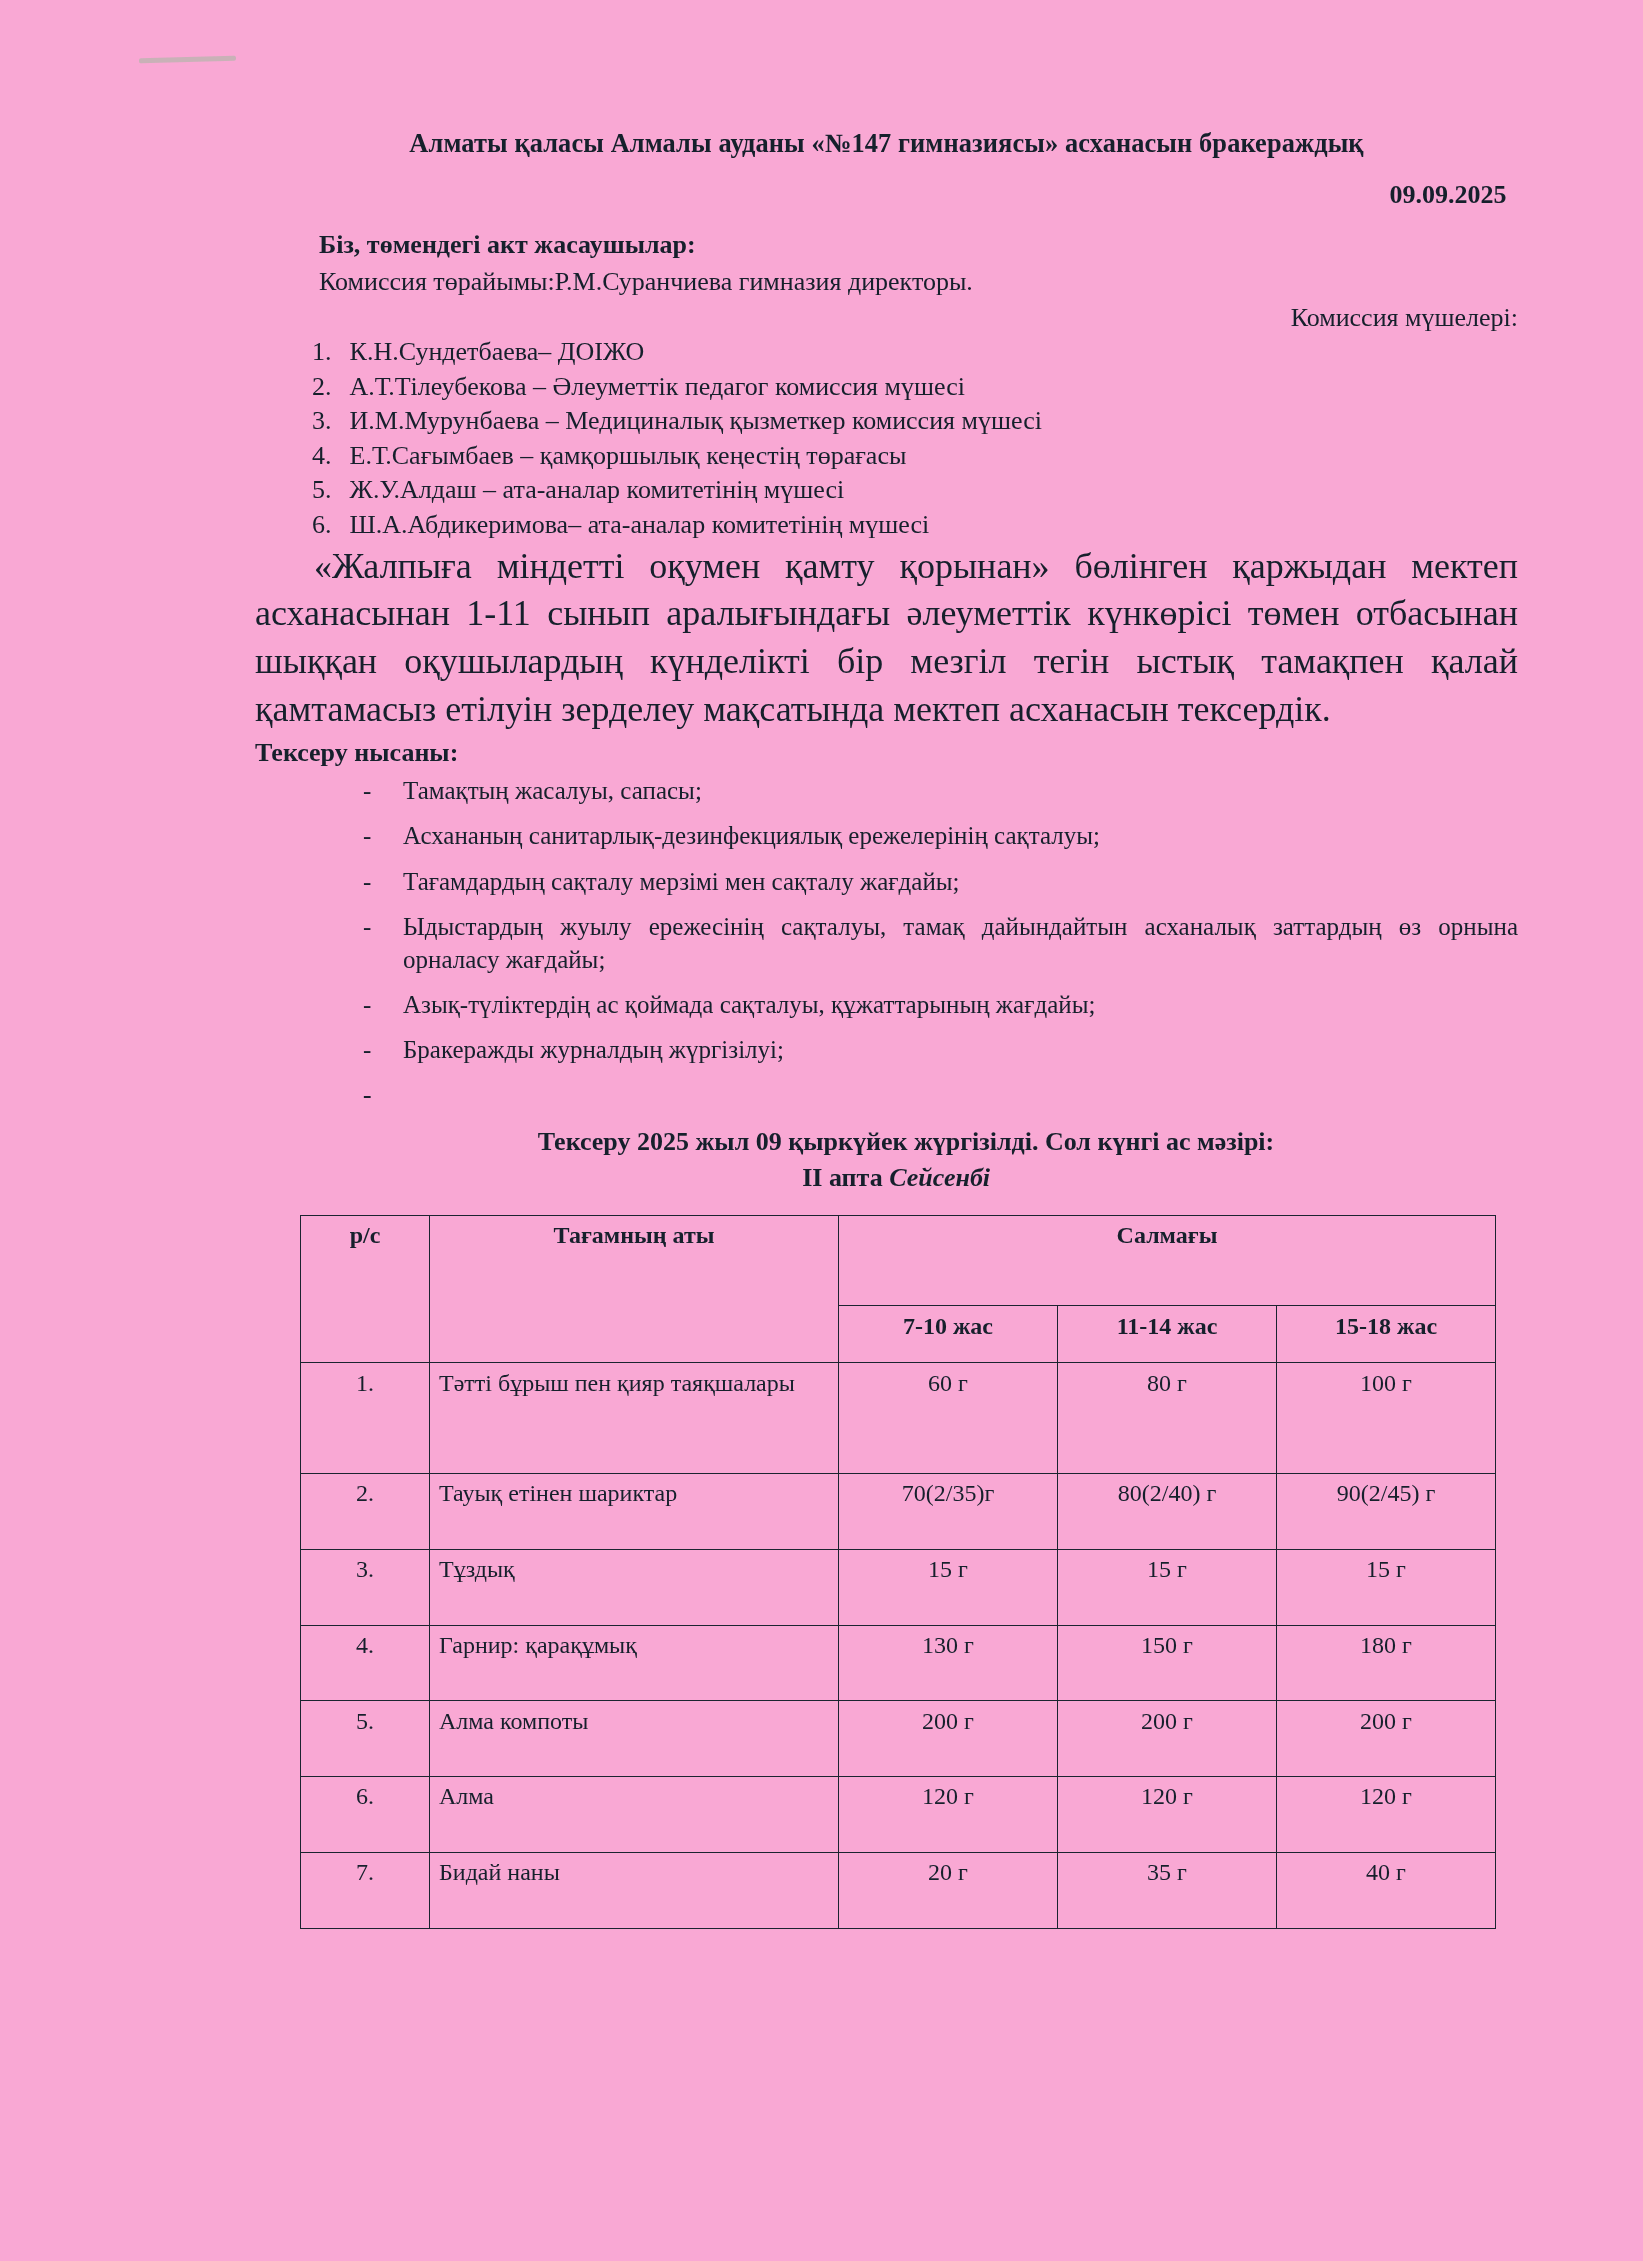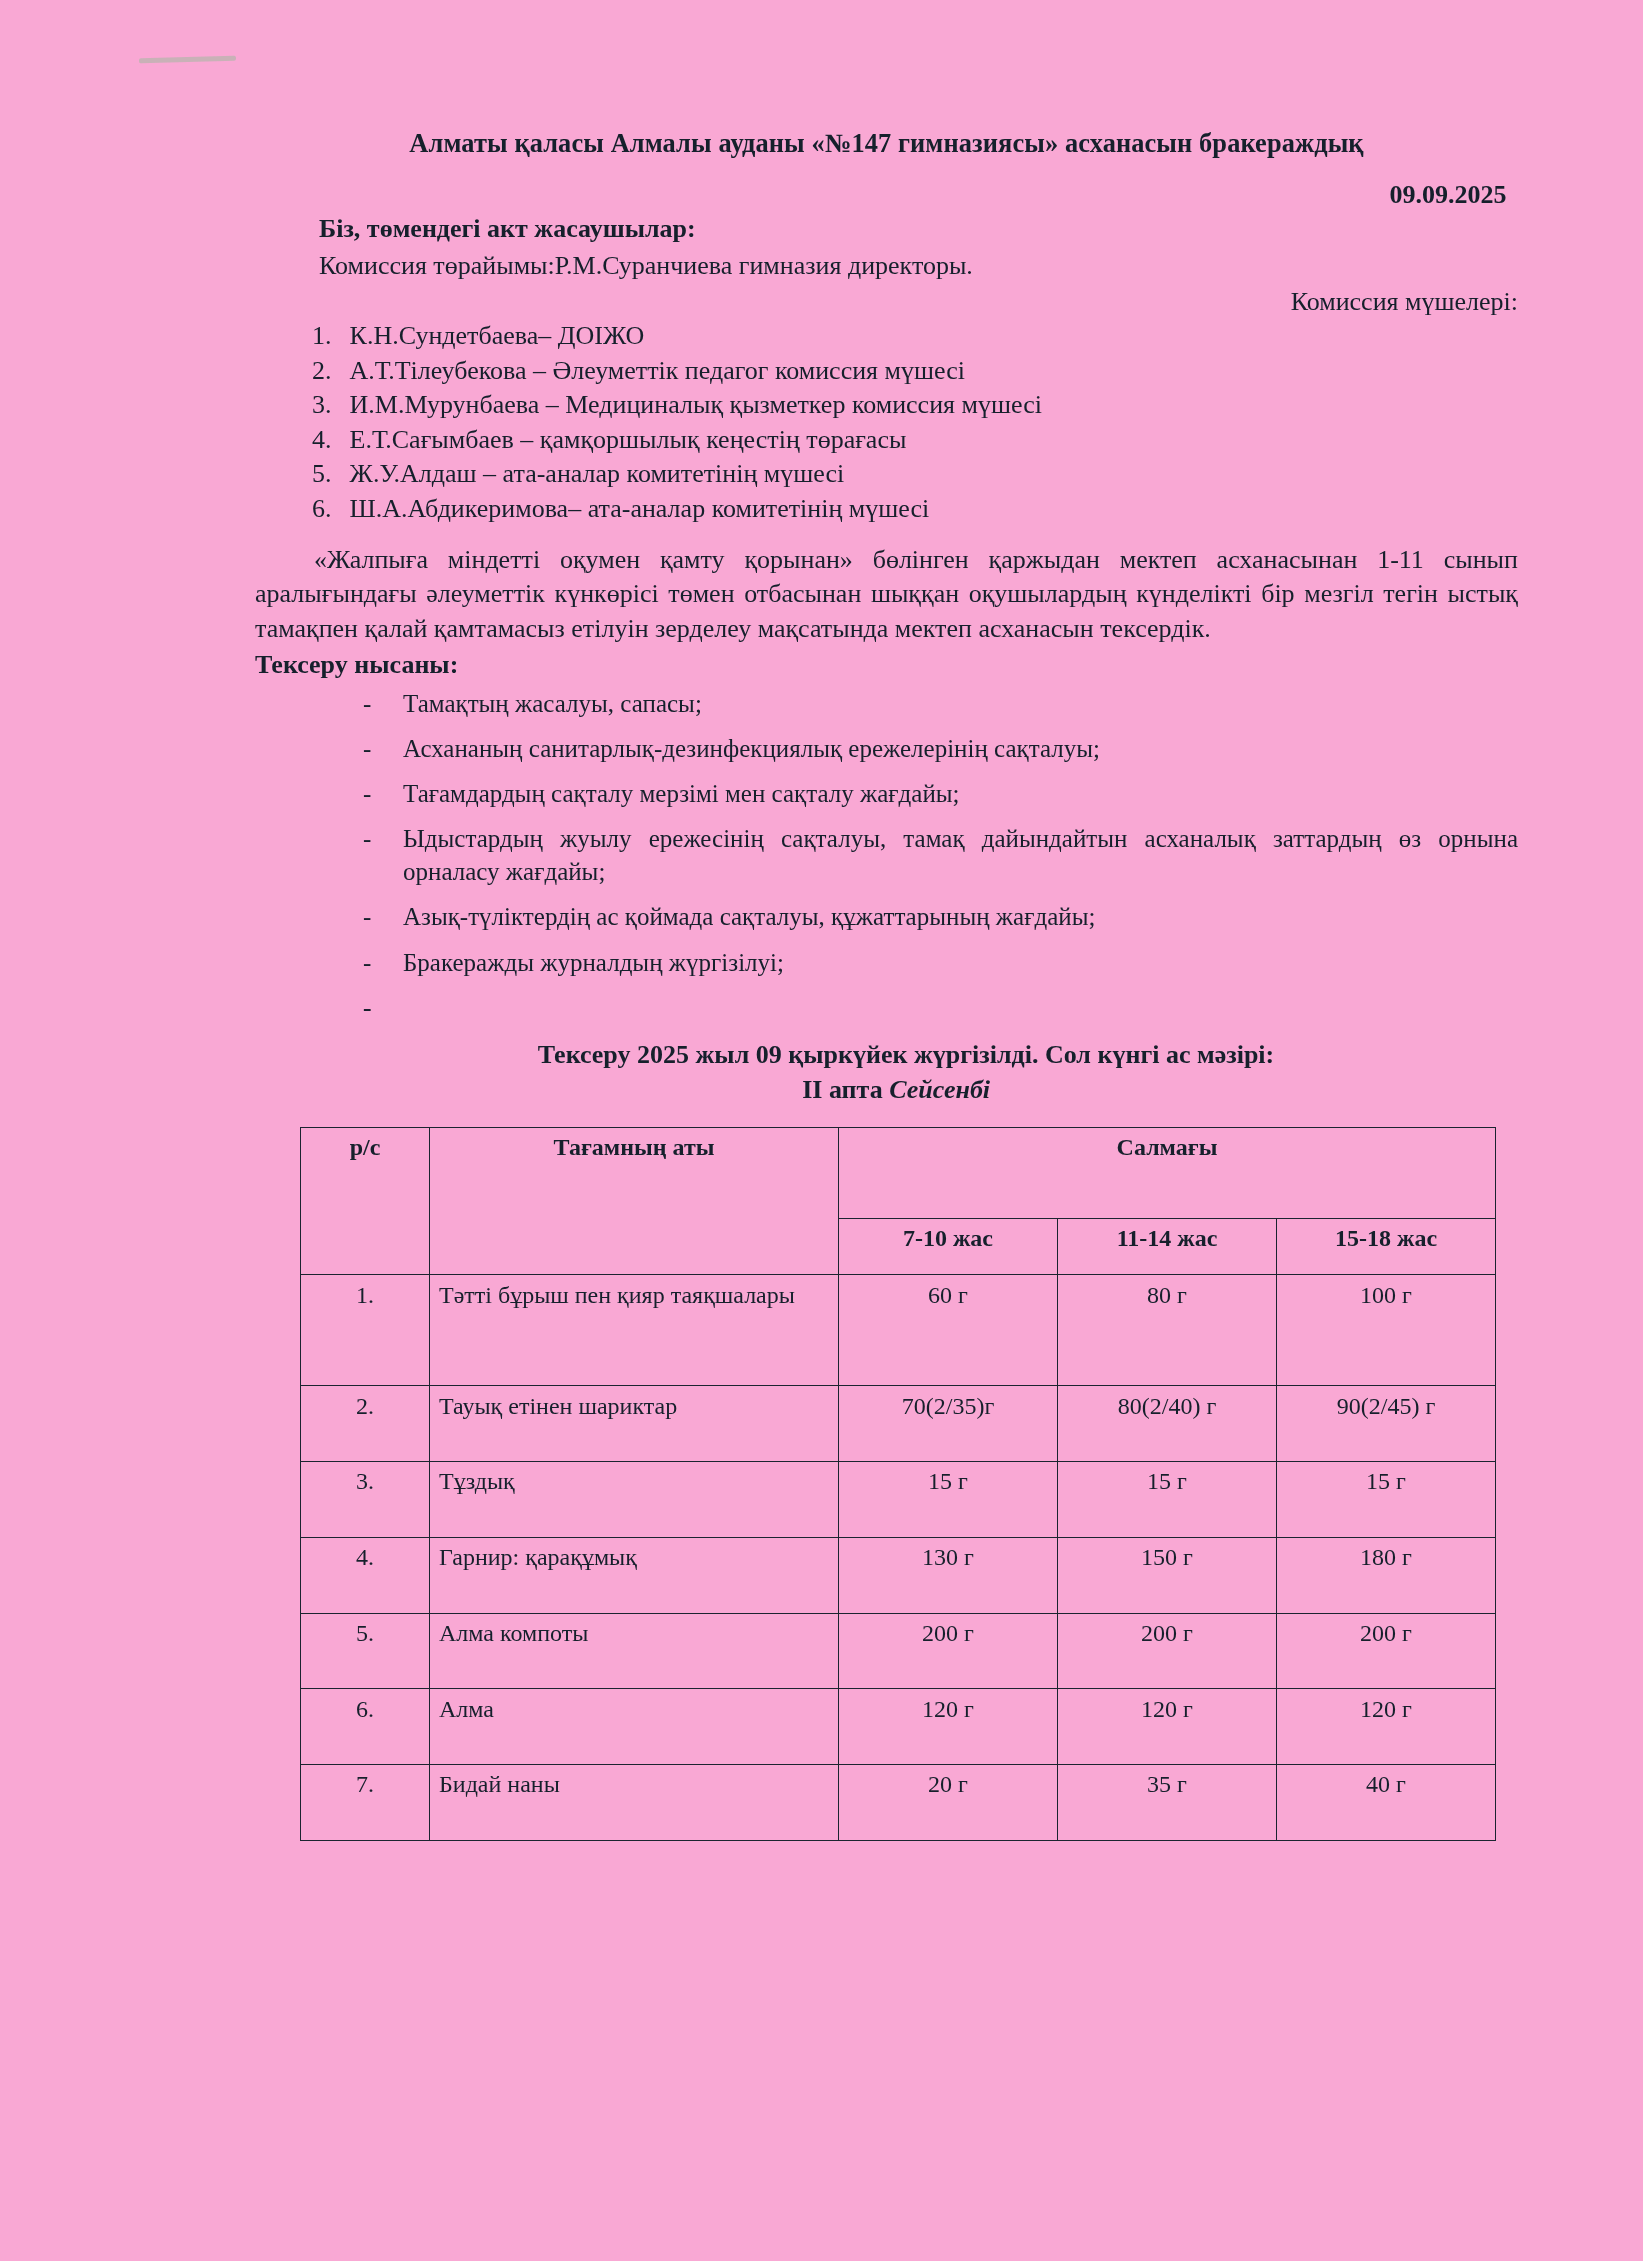--- a/index.html
+++ b/index.html
@@ -50,21 +50,21 @@
     text-align: right;
     font-weight: bold;
     font-size: 26px;
     margin-top: 19.3px;
     padding-right: 11.6px;
   }
 
   .lead-bold {
     font-weight: bold;
     font-size: 26px;
-    margin-top: 4px;
+    margin-top: 20px;
     padding-left: 64px;
   }
   .chair-line {
     font-size: 26px;
     margin-top: 7.7px;
     padding-left: 64px;
   }
   .members-label {
     font-size: 26px;
     margin-top: 5.2px;
@@ -76,25 +76,25 @@
     font-size: 26px;
     line-height: 1.33;
     list-style-position: outside;
   }
   ol.members li {
     padding-left: 11.6px;
     margin: 0;
   }
 
   .para {
-    font-size: 26px;
+    font-size: 36px;
     line-height: 1.33;
     text-align: justify;
     text-indent: 59px;
-    margin-top: 16px;
+    margin-top: 0;
   }
 
   .section-head {
     font-weight: bold;
     font-size: 26px;
     margin-top: 3.9px;
   }
 
   ul.checklist {
     list-style: none;

